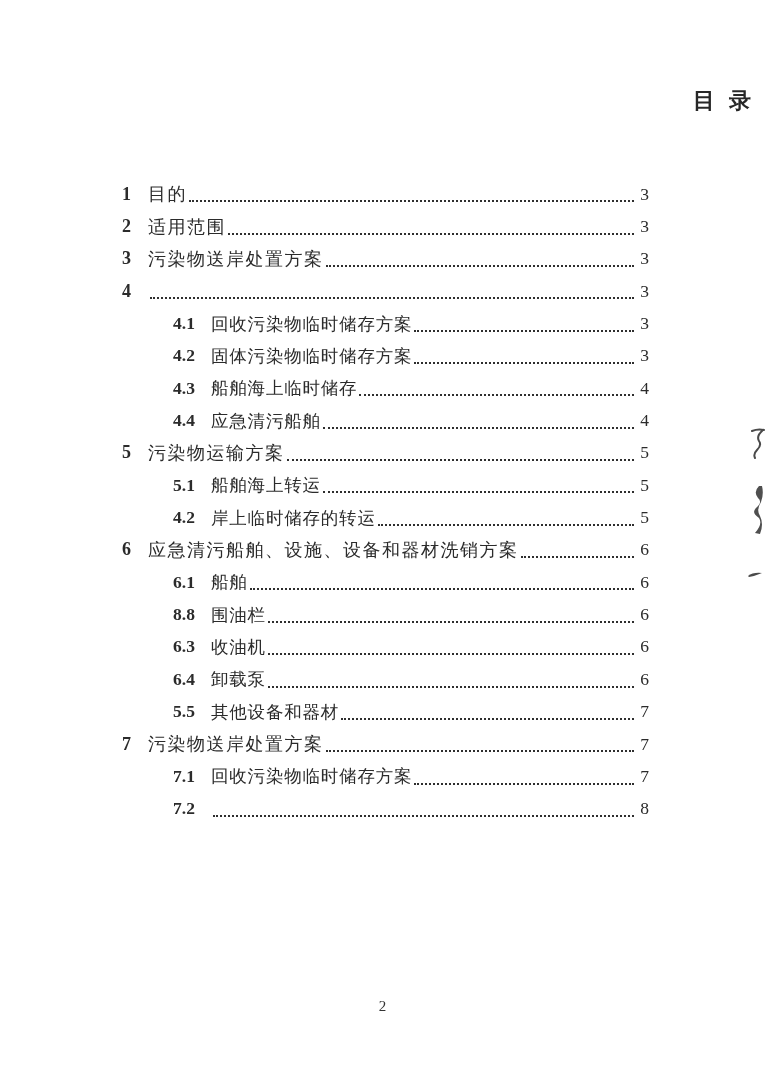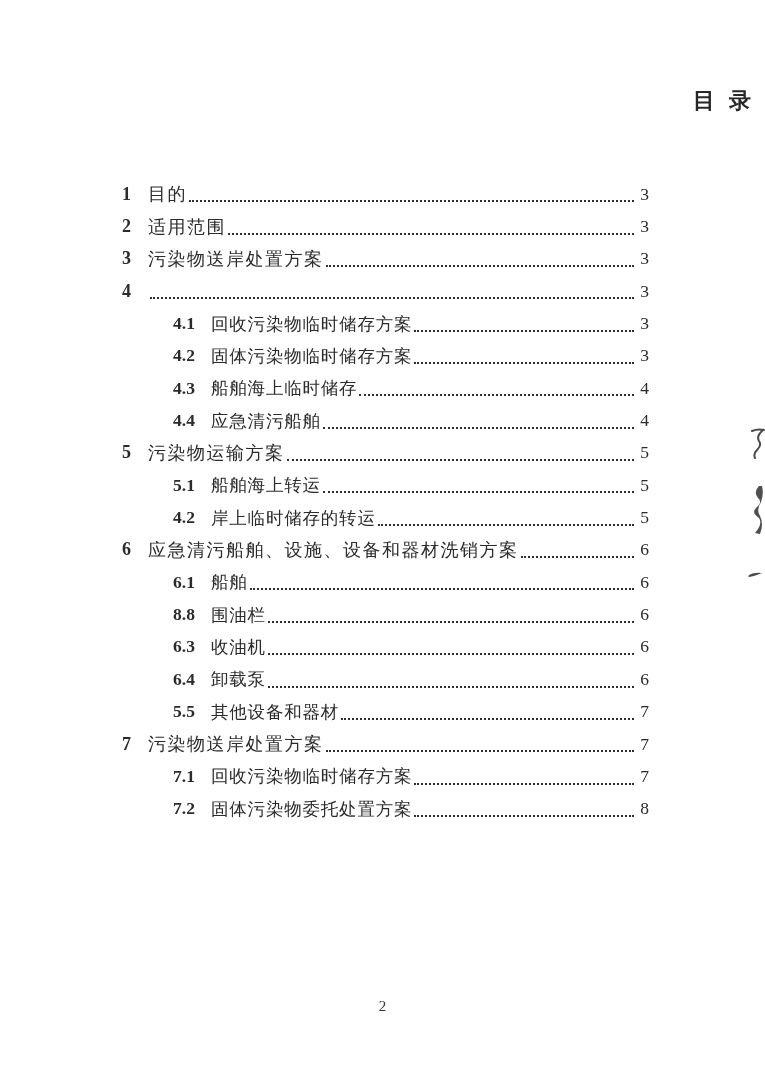--- a/index.html
+++ b/index.html
@@ -187,21 +187,20 @@
       <span class="toc-page">7</span>
     </div>
       <div class="toc-row level-2">
       <span class="toc-num">7.1</span>
       <span class="toc-label">回收污染物临时储存方案</span>
       <span class="toc-leader"></span>
       <span class="toc-page">7</span>
     </div>
       <div class="toc-row level-2">
       <span class="toc-num">7.2</span>
-      <span class="toc-label">固体污染物委托处置方案</span>
       <span class="toc-leader"></span>
       <span class="toc-page">8</span>
     </div>
     </div>
 
   <div class="page-footer">2</div>
 
   <svg class="artifact artifact-1" viewBox="0 0 15 32">
     <path d="M2 3 Q8 0.5 14 2 M13 2 Q6 8 9 13 Q12 17 7 22 Q3 26 5 30" fill="none" stroke="#4a4a4a" stroke-width="2" stroke-linecap="round"></path>
   </svg>

